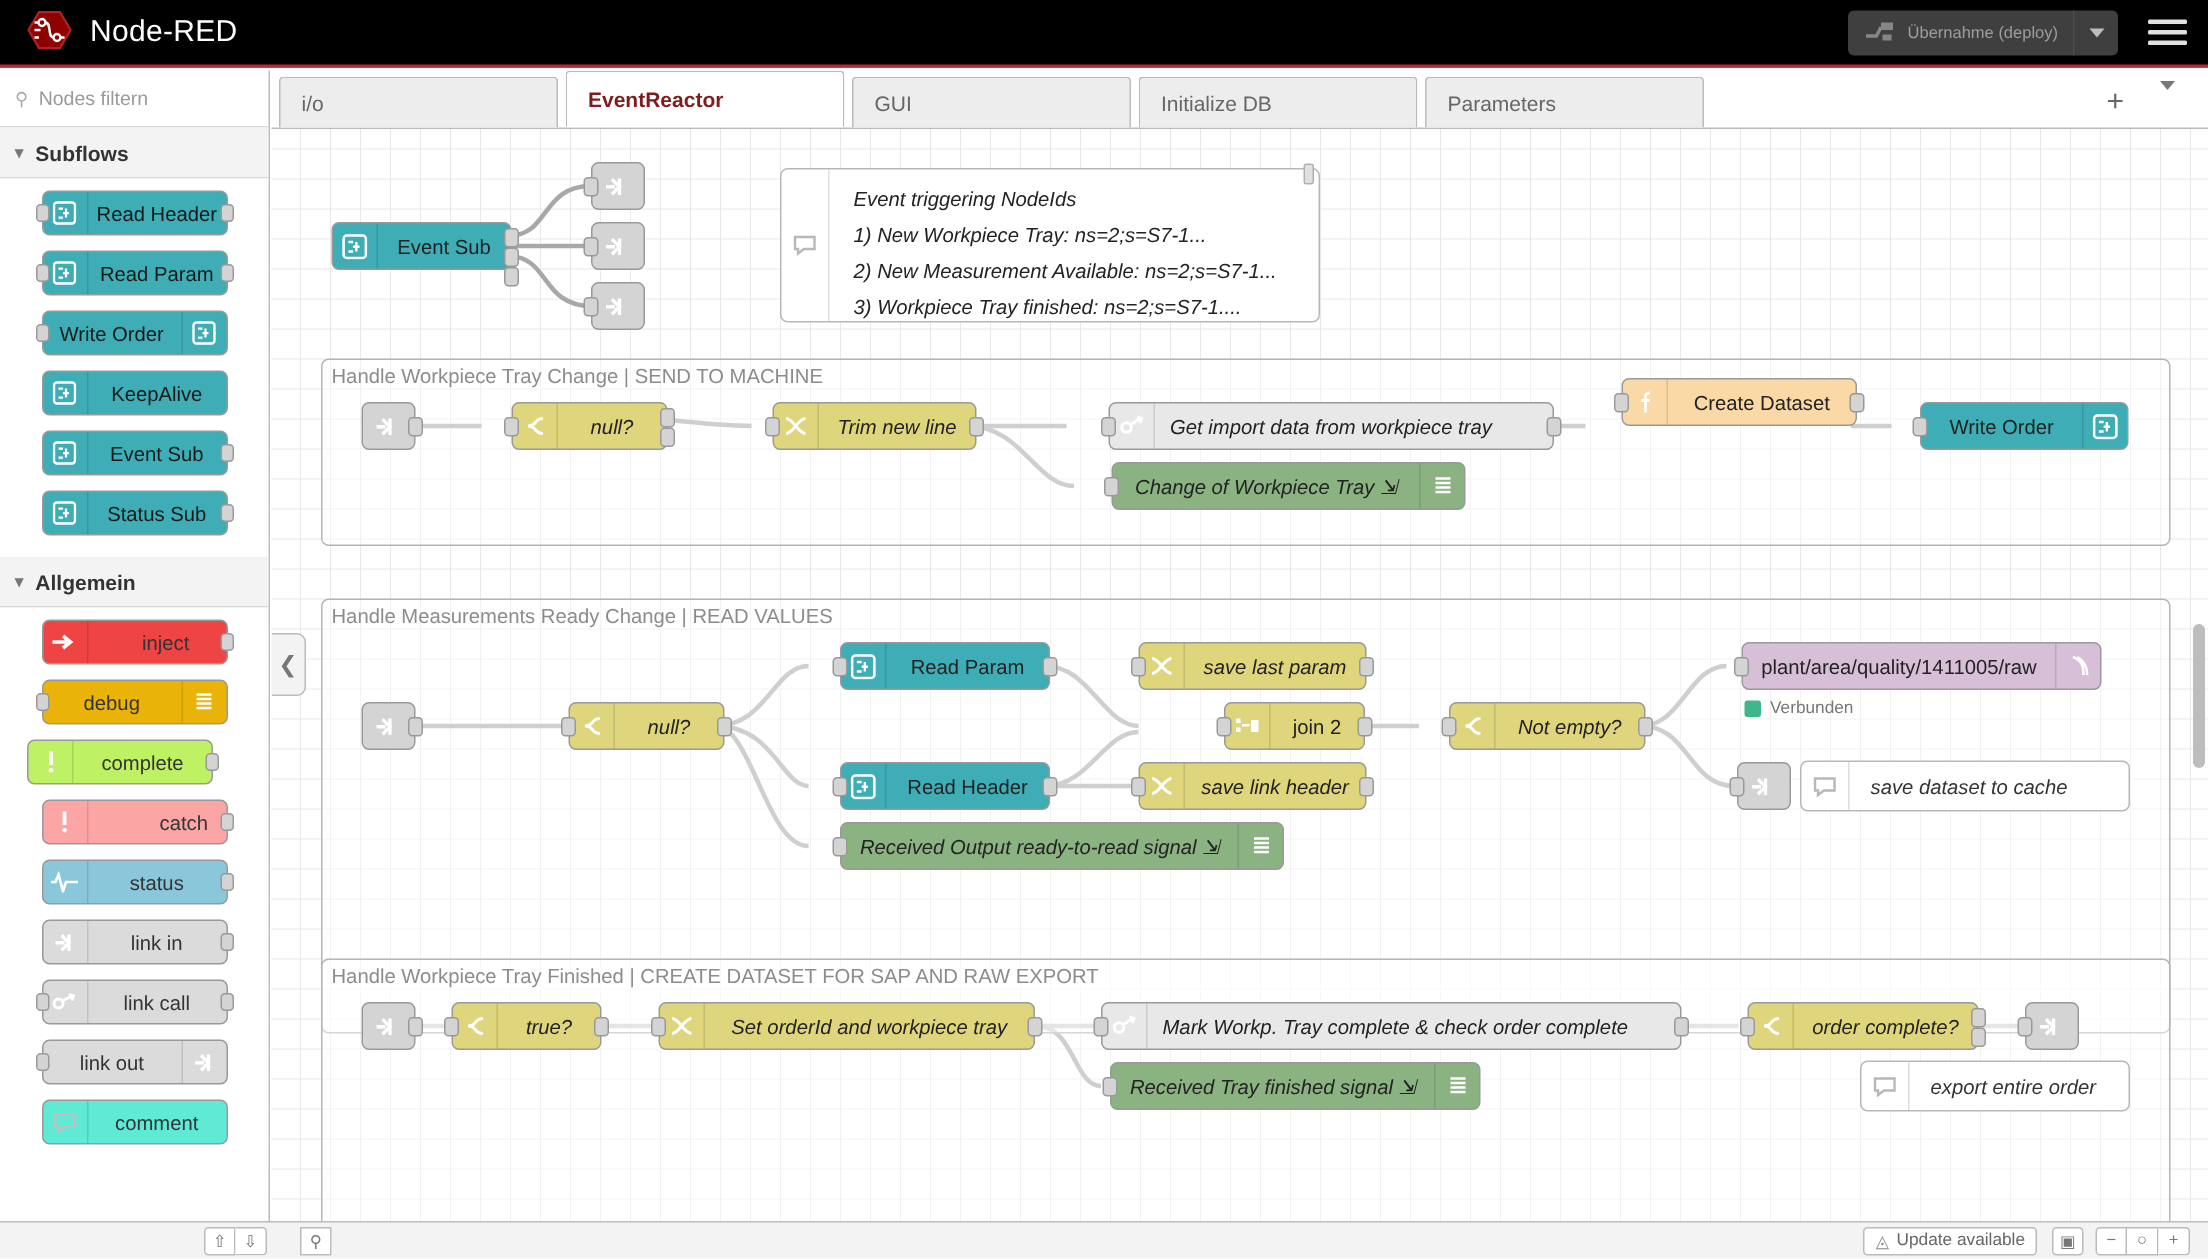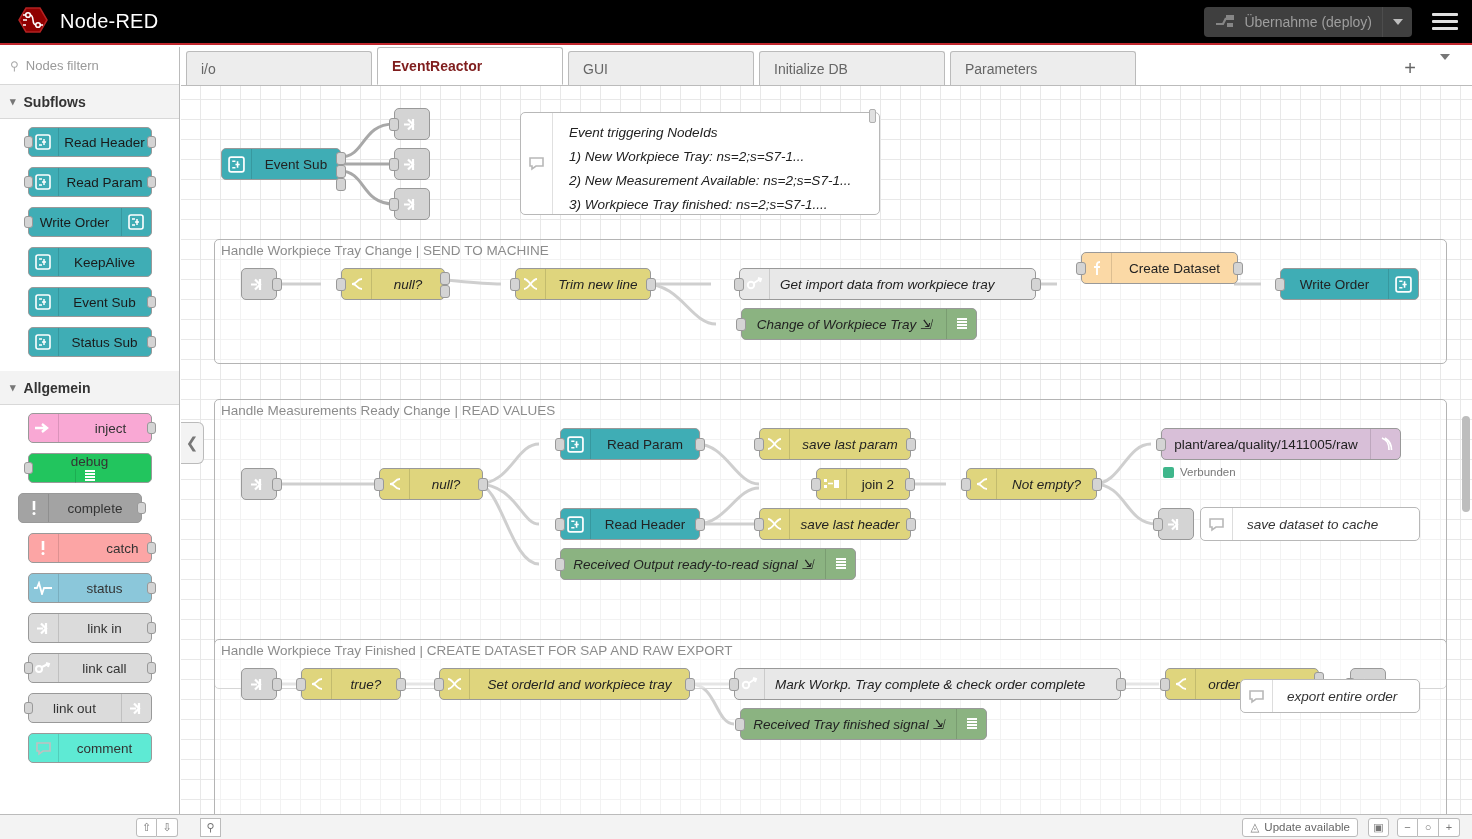--- a/index.html
+++ b/index.html
@@ -19,21 +19,21 @@
   }
   #logo-wrap { display:flex; align-items:center; padding-left:18px; }
   #logo-title { color:#fff; font-size:20px; margin-left:12px; letter-spacing:.2px; }
   #header-right { margin-left:auto; display:flex; align-items:center; padding-right:14px; }
   #deploy-btn {
     display:flex; align-items:center; height:30px;
     background:#3f3f3f; color:#9e9e9e; border-radius:4px;
     padding:0 0 0 10px; cursor:default;
   }
   #deploy-btn .dep-icon { width:22px; height:18px; margin-right:8px; opacity:.75; }
-  #deploy-label { font-size:14px; }
+  #deploy-label { font-size:11px; }
   #deploy-caret {
     width:30px; height:30px; display:flex; align-items:center; justify-content:center;
     border-left:1px solid #4d4d4d; margin-left:10px;
   }
   .caret-down {
     width:0;height:0;border-left:5px solid transparent;border-right:5px solid transparent;
     border-top:6px solid #bdbdbd;
   }
   #hamburger { margin-left:20px; width:26px; cursor:pointer; }
   #hamburger span { display:block; height:3px; background:#e0e0e0; margin:4px 0; border-radius:1px; }
@@ -65,23 +65,23 @@
     width:30px; height:100%; display:flex; align-items:center; justify-content:center;
     border-right:1px solid rgba(0,0,0,.12);
   }
   .pal-node .ico.right { border-right:none; border-left:1px solid rgba(0,0,0,.12); }
   .port {
     position:absolute; width:9px; height:12px; background:#d4d4d4;
     border:1px solid #999; border-radius:3px; top:8px;
   }
   .port.in { left:-5px; } .port.out { right:-5px; }
   .pal-sub { background:#3fadb5; color:#1a1a1a; }
-  .pal-inject { background:#f9a8d4;gap:12px; }
-  .pal-debug  { background:#22c55e;flex-direction:column; }
-  .pal-complete { background:#a3a3a3;margin-left:18px; }
+  .pal-inject { background:#ef4444;gap:12px; }
+  .pal-debug  { background:#eab308; }
+  .pal-complete { background:#bef264;margin-left:18px; }
   .pal-catch  { background:#fca5a5;gap:36px; }
   .pal-status { background:#8bc7da; }
   .pal-link   { background:#dbdbdb; }
   .pal-comment{ background:#5eead4; }
 
   
   #palette-collapse {
     position:absolute; left:181px; top:422px; width:23px; height:42px;
     background:#f3f3f3; border:1px solid #bbb; border-left:none;
     border-radius:0 6px 6px 0; display:flex; align-items:center; justify-content:center;
@@ -678,21 +678,21 @@
     <span class="nlbl italic">save last param</span>
     <span class="nport out"></span>
   </div>
   <div class="node c-yellow" style="left:578px; top:422px; width:152px;">
     <span class="nport in"></span>
     <span class="nico">
       <svg width="17" height="16" viewBox="0 0 17 16">
           <path d="M2 3 C7 3 10 13 15 13 M2 13 C7 13 10 3 15 3" stroke="#fff" stroke-width="1.9" fill="none"></path>
         </svg>
     </span>
-    <span class="nlbl italic">save last header</span>
+    <span class="nlbl italic">save link header</span>
     <span class="nport out"></span>
   </div>
   <div class="node c-yellow" style="left:635px; top:382px; width:94px;">
     <span class="nport in"></span>
     <span class="nico">
       <svg width="18" height="14" viewBox="0 0 18 14">
           <rect x="1" y="2" width="3" height="3" fill="#fff"></rect>
           <rect x="1" y="8" width="3" height="3" fill="#fff"></rect>
           <path d="M5 6.5h5" stroke="#fff" stroke-width="1.6"></path>
           <rect x="11" y="3" width="5" height="8" fill="#fff"></rect>
@@ -807,21 +807,21 @@
   </div>
   <div class="node c-greyd" style="left:1169px; top:582px; width:36px;">
     <span class="nport in"></span>
     <span class="nico" style="border-right:none">
       <svg width="16" height="15" viewBox="0 0 16 15">
           <path d="M2 7.5h6 M6 2.5l5 5-5 5" stroke="#fff" stroke-width="2.2" fill="none"></path>
           <path d="M11 2v11" stroke="#fff" stroke-width="2.2"></path>
         </svg>
     </span>
   </div>
-  <div class="cmt-node" style="left:1059px; top:593px; width:180px;">
+  <div class="cmt-node" style="left:1059px; top:621px; width:180px;">
     <span class="cico">
       <svg width="17" height="15" viewBox="0 0 17 15">
           <path d="M2 2h13v8H8l-4 3v-3H2z" fill="none" stroke="#b8b8b8" stroke-width="1.6"></path>
         </svg>
     </span>
     <span class="ctext">export entire order</span>
   </div>
 
   <div id="ws-scroll-v"></div>
 </div>

